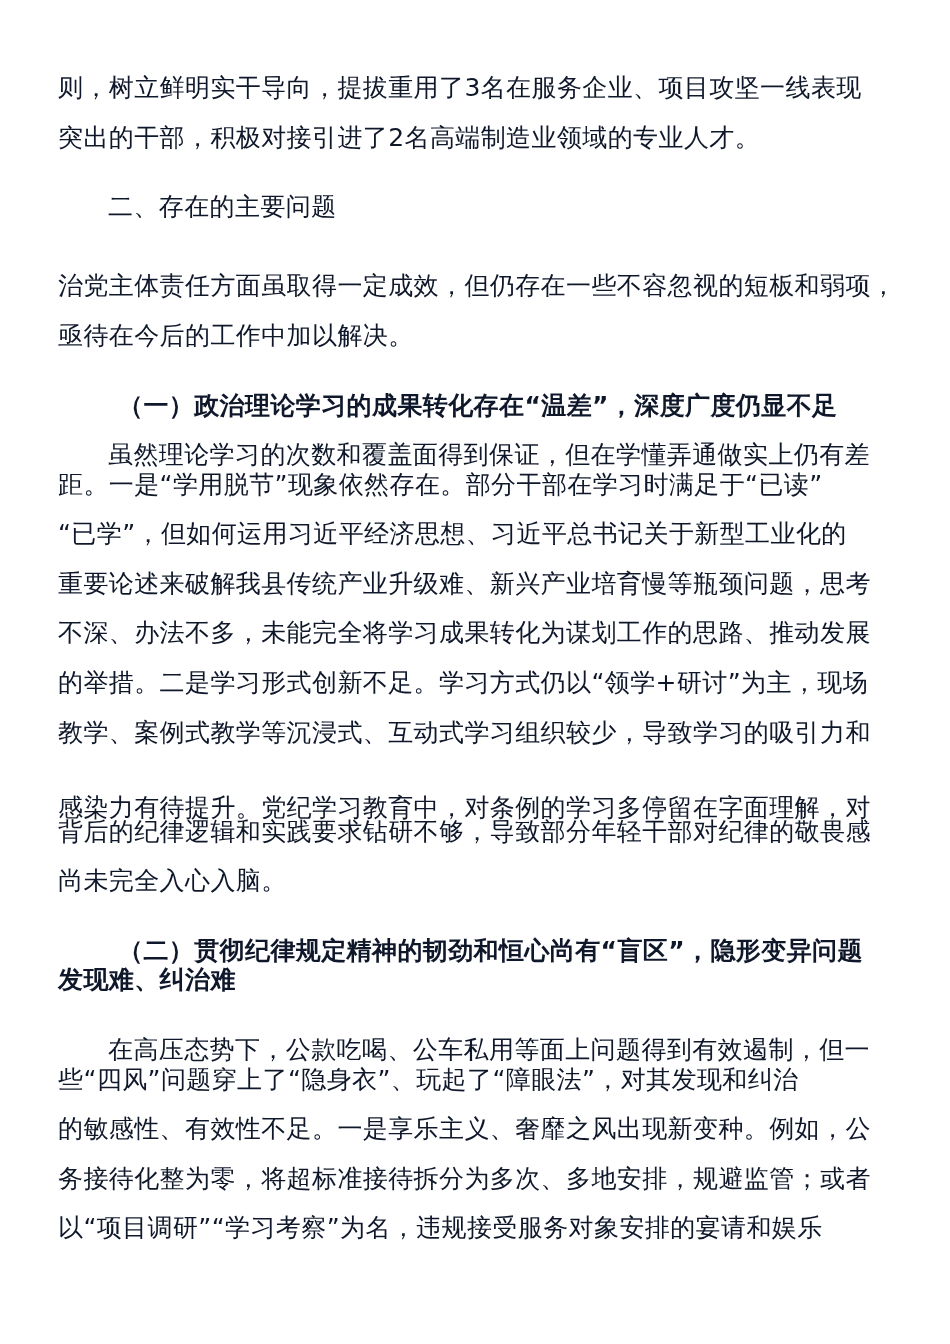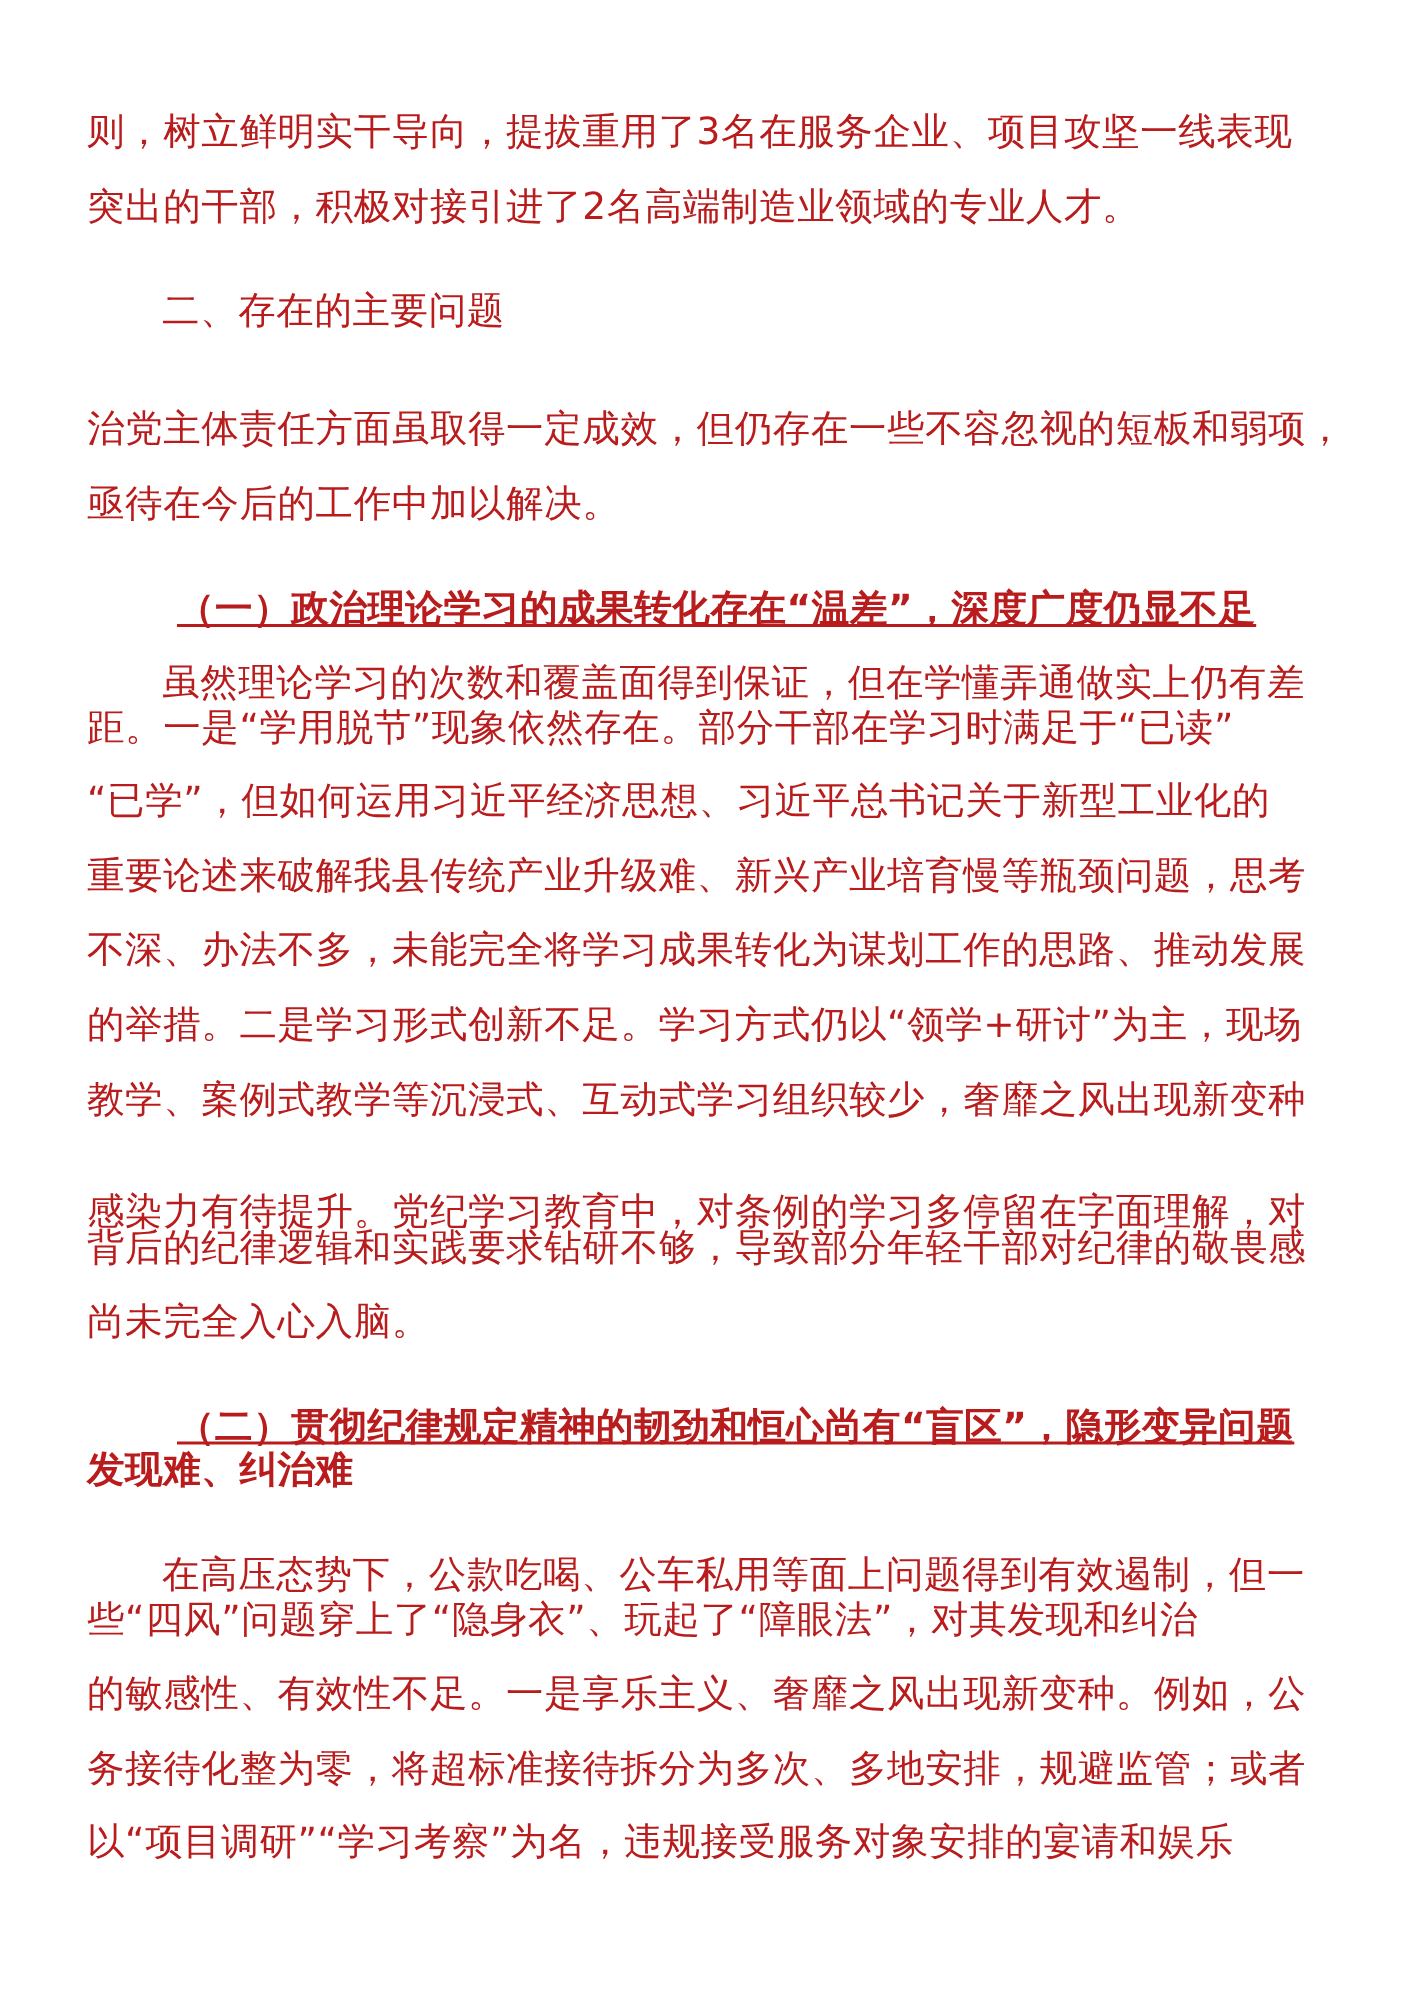--- a/index.html
+++ b/index.html
@@ -6,45 +6,45 @@
   body { width: 950px; height: 1344px; position: relative; overflow: hidden; }
   .page { position: absolute; left: 0; top: 0; width: 950px; height: 1344px; background: #ffffff; }
   .line {
     position: absolute;
     left: 58px;
     width: 834px;
     height: 40px;
     line-height: 40px;
     font-family: "DejaVu Sans", "Liberation Sans", sans-serif;
     font-size: 25px;
-    color: #b91c1c;
+    color: #0f172a;
     white-space: nowrap;
     letter-spacing: 0.4px;
   }
   .indent { left: 108px; width: 784px; margin-top: 20px; }
   .heading { font-weight: bold; }
-  .heading.indent { left: 118px; text-decoration: underline; }
+  .heading.indent { left: 118px; }
 </style>
 </head>
 <body>
 
 <div class="page">
   <div class="line" style="top:68px">则，树立鲜明实干导向，提拔重用了3名在服务企业、项目攻坚一线表现</div>
   <div class="line" style="top:118px">突出的干部，积极对接引进了2名高端制造业领域的专业人才。</div>
   <div class="line indent" style="top:167px">二、存在的主要问题</div>
   <div class="line" style="top:266px">治党主体责任方面虽取得一定成效，但仍存在一些不容忽视的短板和弱项，</div>
   <div class="line" style="top:316px">亟待在今后的工作中加以解决。</div>
   <div class="line heading indent" style="top:366px">（一）政治理论学习的成果转化存在“温差”，深度广度仍显不足</div>
   <div class="line indent" style="top:415px">虽然理论学习的次数和覆盖面得到保证，但在学懂弄通做实上仍有差</div>
   <div class="line" style="top:465px">距。一是“学用脱节”现象依然存在。部分干部在学习时满足于“已读”</div>
   <div class="line" style="top:514px">“已学”，但如何运用习近平经济思想、习近平总书记关于新型工业化的</div>
   <div class="line" style="top:564px">重要论述来破解我县传统产业升级难、新兴产业培育慢等瓶颈问题，思考</div>
   <div class="line" style="top:613px">不深、办法不多，未能完全将学习成果转化为谋划工作的思路、推动发展</div>
   <div class="line" style="top:663px">的举措。二是学习形式创新不足。学习方式仍以“领学+研讨”为主，现场</div>
-  <div class="line" style="top:713px">教学、案例式教学等沉浸式、互动式学习组织较少，奢靡之风出现新变种</div>
+  <div class="line" style="top:713px">教学、案例式教学等沉浸式、互动式学习组织较少，导致学习的吸引力和</div>
   <div class="line" style="top:788px">感染力有待提升。党纪学习教育中，对条例的学习多停留在字面理解，对</div>
   <div class="line" style="top:812px">背后的纪律逻辑和实践要求钻研不够，导致部分年轻干部对纪律的敬畏感</div>
   <div class="line" style="top:861px">尚未完全入心入脑。</div>
   <div class="line heading indent" style="top:911px">（二）贯彻纪律规定精神的韧劲和恒心尚有“盲区”，隐形变异问题</div>
   <div class="line heading" style="top:960px">发现难、纠治难</div>
   <div class="line indent" style="top:1010px">在高压态势下，公款吃喝、公车私用等面上问题得到有效遏制，但一</div>
   <div class="line" style="top:1060px">些“四风”问题穿上了“隐身衣”、玩起了“障眼法”，对其发现和纠治</div>
   <div class="line" style="top:1109px">的敏感性、有效性不足。一是享乐主义、奢靡之风出现新变种。例如，公</div>
   <div class="line" style="top:1159px">务接待化整为零，将超标准接待拆分为多次、多地安排，规避监管；或者</div>
   <div class="line" style="top:1208px">以“项目调研”“学习考察”为名，违规接受服务对象安排的宴请和娱乐</div>

